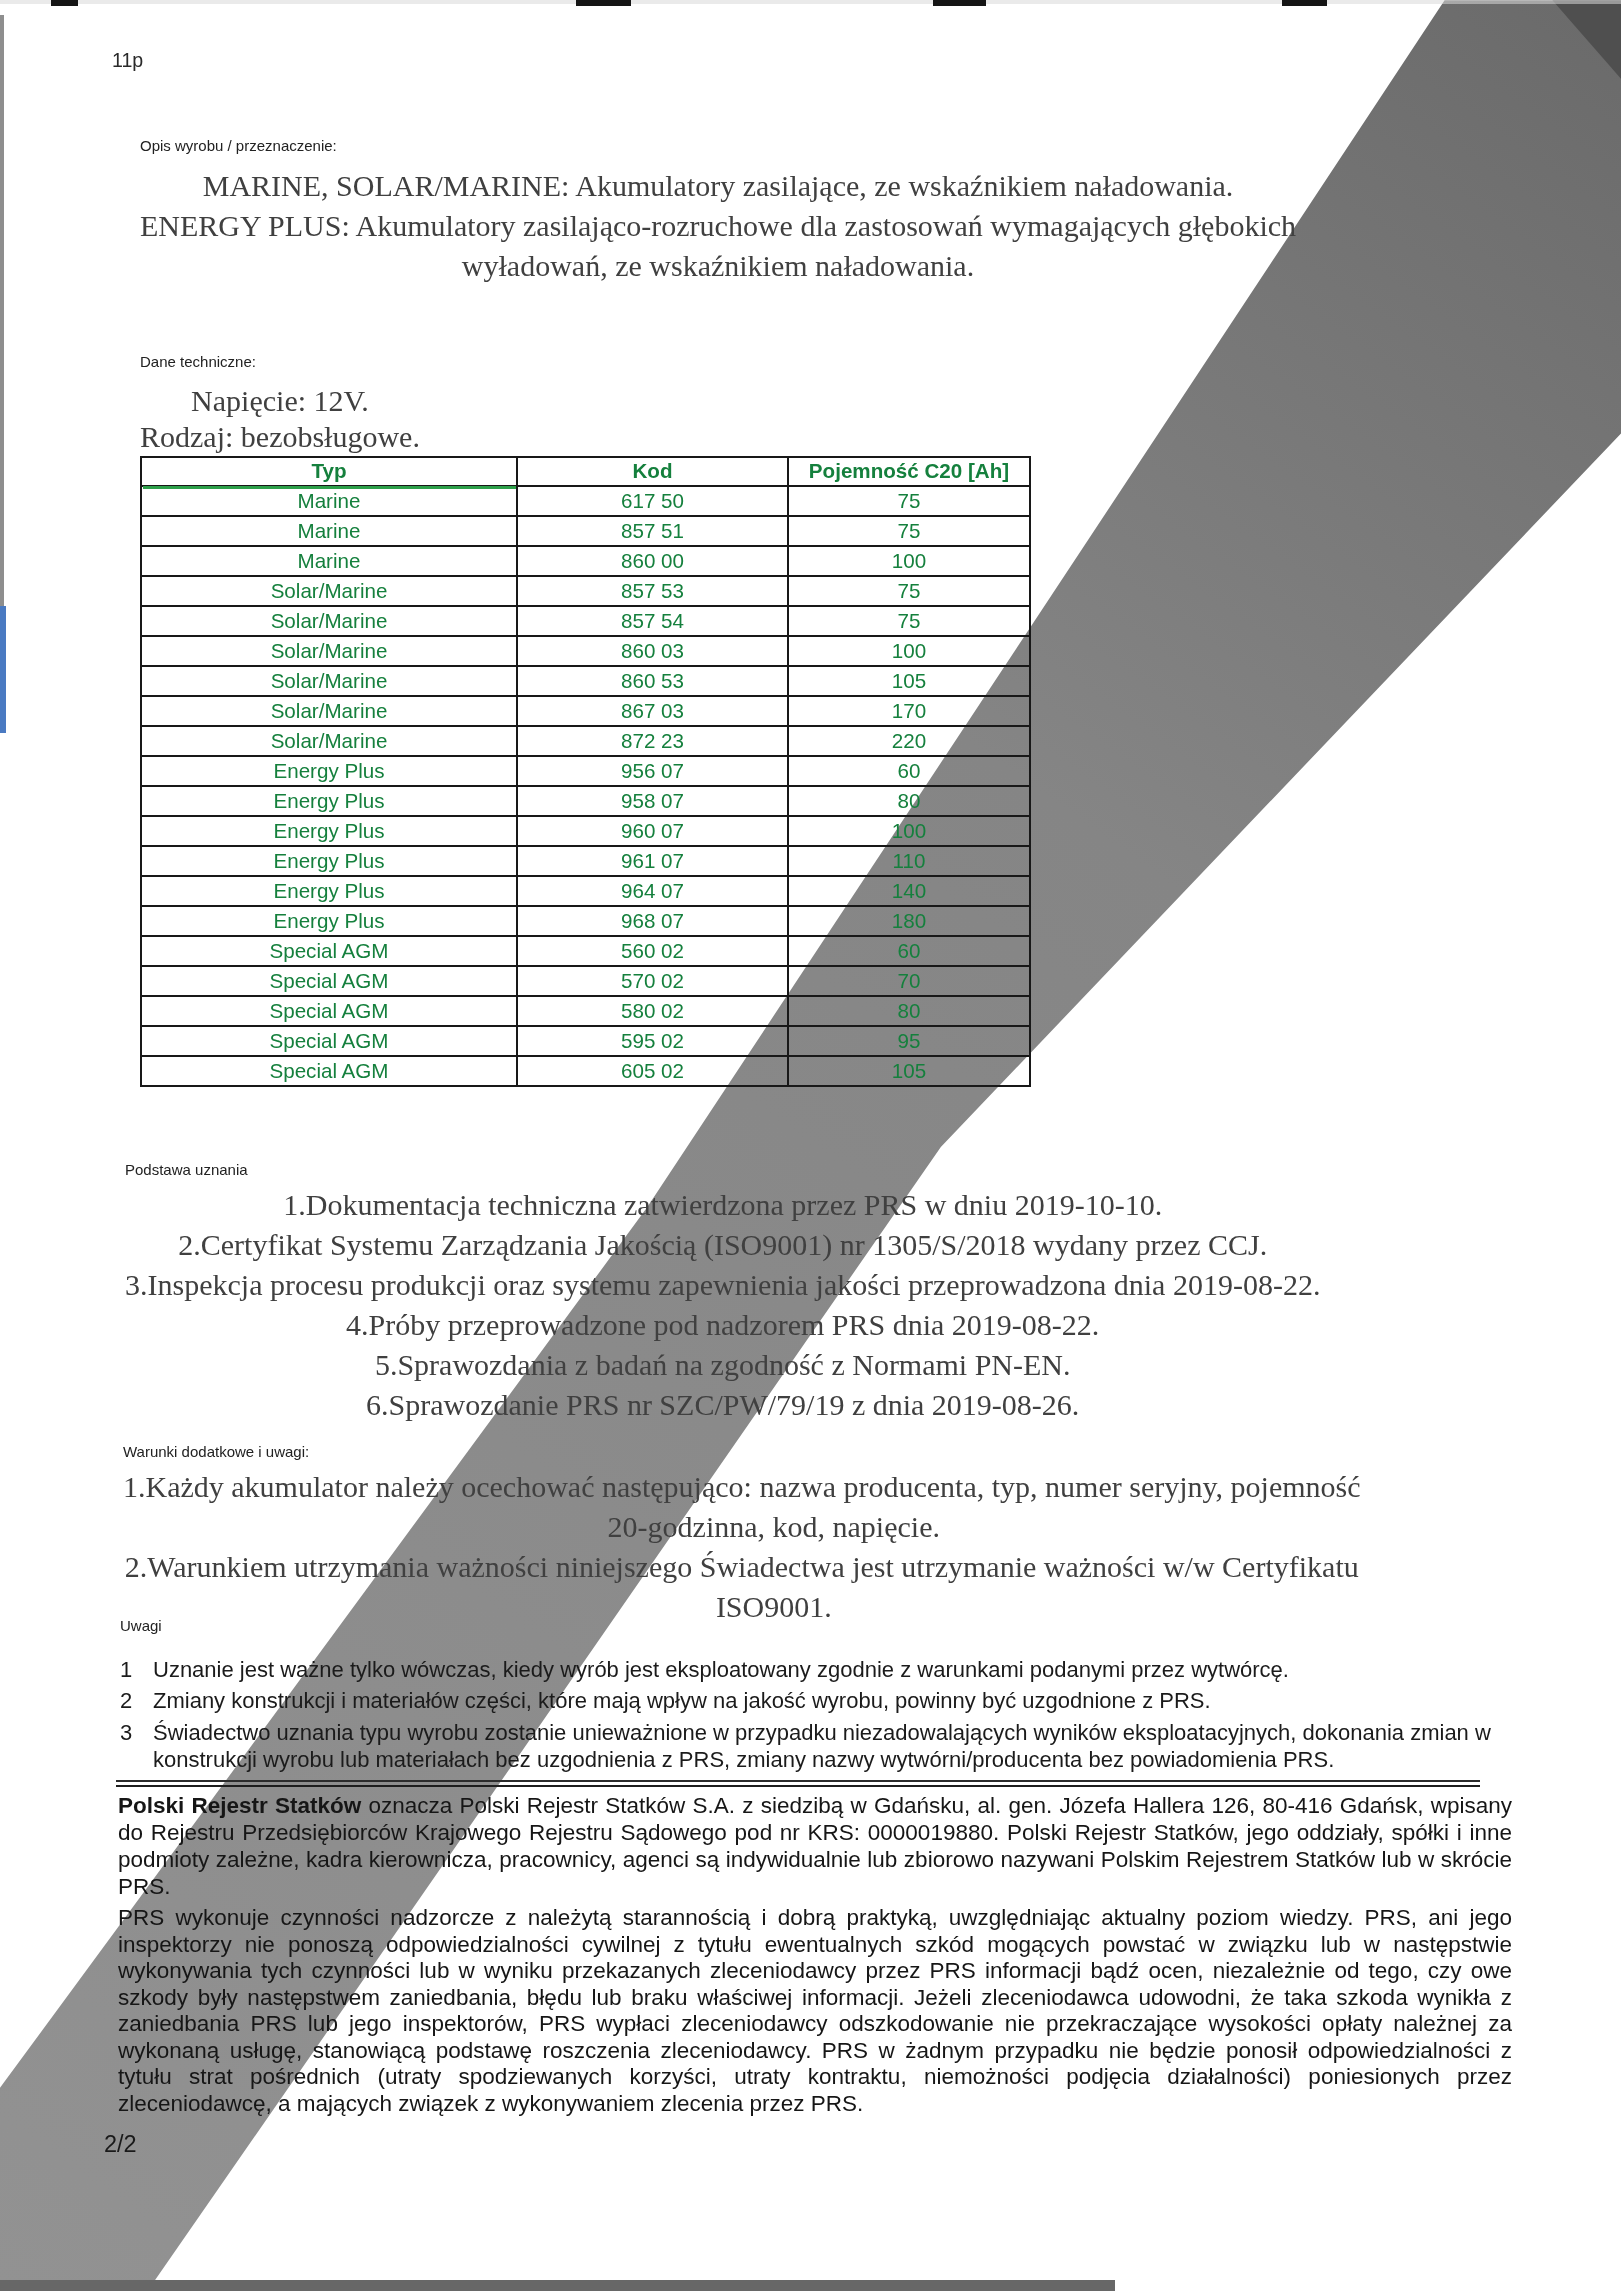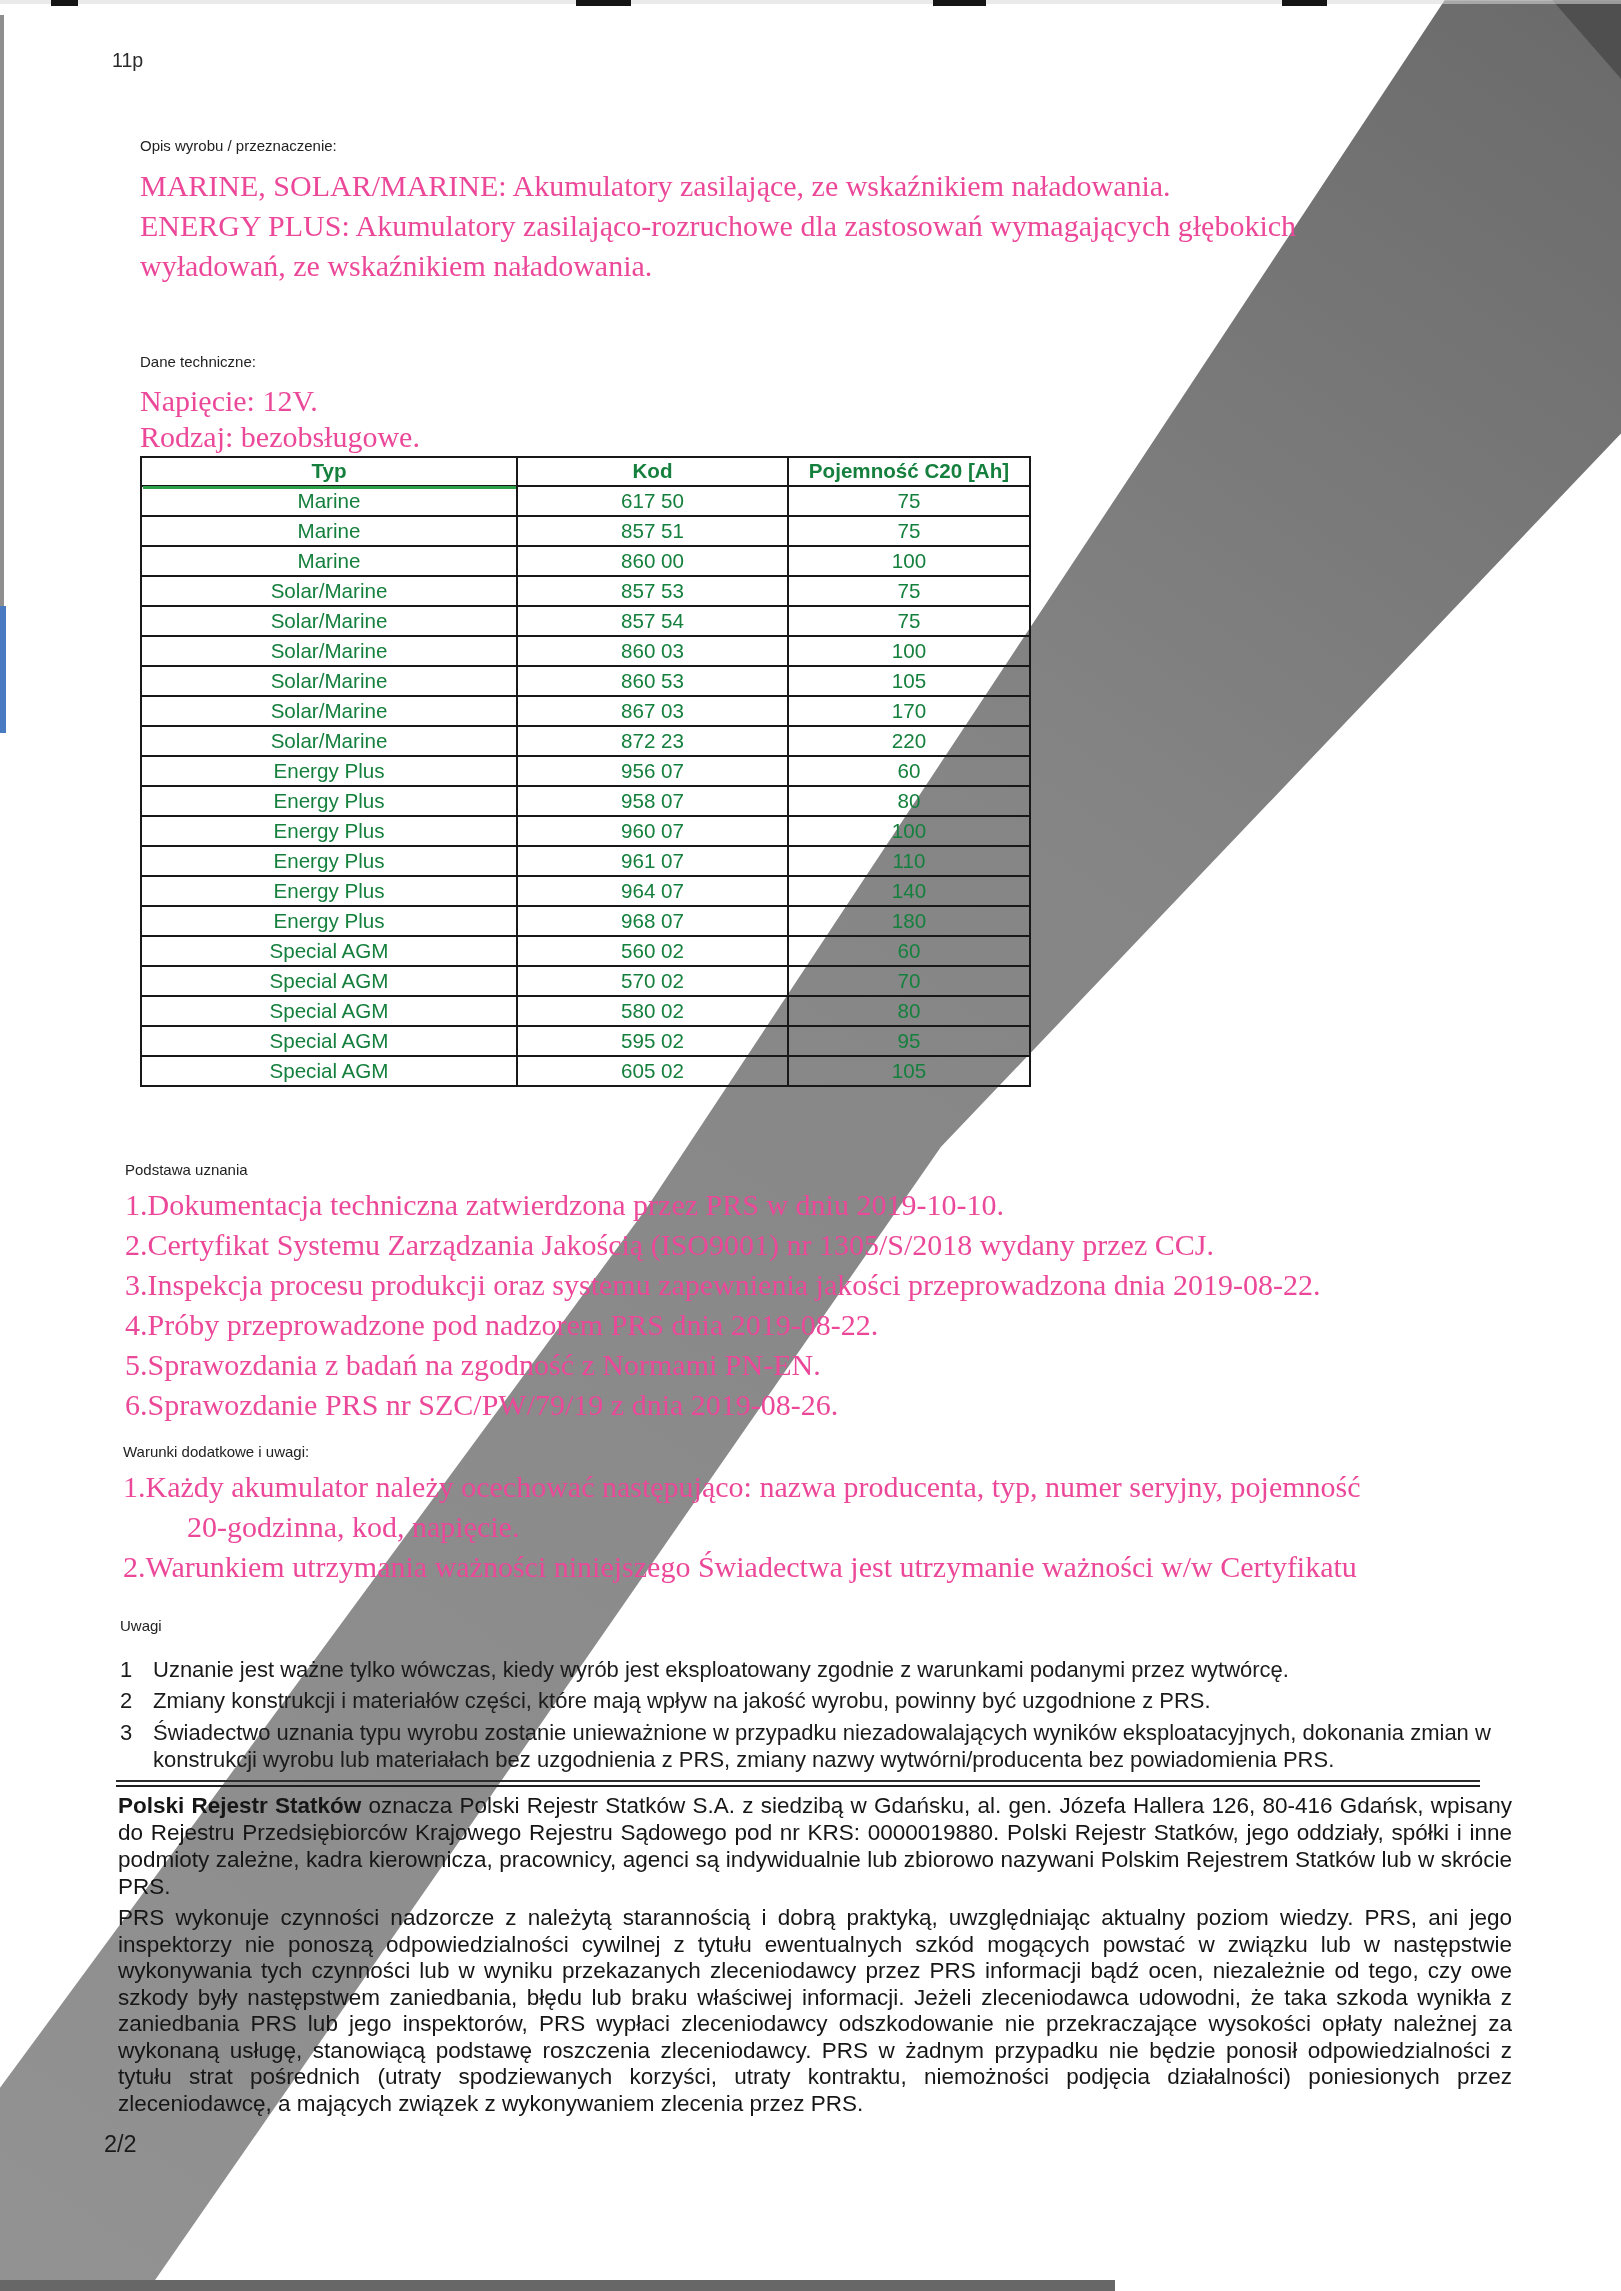--- a/index.html
+++ b/index.html
@@ -11,21 +11,21 @@
     overflow:hidden;
     font-family:"Liberation Sans",sans-serif;
     color:#1f1f1f;
   }
   .content{position:absolute;inset:0;z-index:2;}
   .band-svg{position:absolute;inset:0;z-index:1;}
   .artifacts{position:absolute;inset:0;z-index:3;pointer-events:none;}
 
   .corner-mark{position:absolute;left:112px;top:49px;font-size:19.6px;color:#2a2a2a;}
   .sans-label{font-family:"Liberation Sans",sans-serif;font-size:15px;color:#222;}
-  .serif{font-family:"Liberation Serif",serif;font-size:30px;color:#ec4899;}
+  .serif{font-family:"Liberation Serif",serif;font-size:30px;color:#404040;text-align:center;}
   .line{height:40px;white-space:nowrap;}
   .tech-line{height:36px;white-space:nowrap;}
   .indent{padding-left:64px;}
 
   
   .table-wrap{position:absolute;left:140px;top:456px;width:889px;}
   table.spec{
     border-collapse:collapse;table-layout:fixed;width:889px;
     font-family:"Liberation Sans",sans-serif;font-size:20.6px;color:#15803d;
     border:2.9px solid #121212;
@@ -220,20 +220,21 @@
         <div class="line ">4.Próby przeprowadzone pod nadzorem PRS dnia 2019-08-22.</div>
         <div class="line ">5.Sprawozdania z badań na zgodność z Normami PN-EN.</div>
         <div class="line ">6.Sprawozdanie PRS nr SZC/PW/79/19 z dnia 2019-08-26.</div>
       </div>
 
     <div class="sans-label" style="position:absolute;left:123px;top:1443px;">Warunki dodatkowe i uwagi:</div>
     <div class="serif warunki-block" style="top:1470px;">
         <div class="line ">1.Każdy akumulator należy ocechować następująco: nazwa producenta, typ, numer seryjny, pojemność</div>
         <div class="line indent">20-godzinna, kod, napięcie.</div>
         <div class="line ">2.Warunkiem utrzymania ważności niniejszego Świadectwa jest utrzymanie ważności w/w Certyfikatu</div>
+        <div class="line indent">ISO9001.</div>
       </div>
 
     <div class="sans-label" style="position:absolute;left:120px;top:1617px;">Uwagi</div>
     <div class="remarks-block" style="top:1656px;" id="remarks-list">
         <div class="remark-item"><span class="num">1</span><span>Uznanie jest ważne tylko wówczas, kiedy wyrób jest eksploatowany zgodnie z warunkami podanymi przez wytwórcę.</span></div>
         <div class="remark-item"><span class="num">2</span><span>Zmiany konstrukcji i materiałów części, które mają wpływ na jakość wyrobu, powinny być uzgodnione z PRS.</span></div>
         <div class="remark-item"><span class="num">3</span><span>Świadectwo uznania typu wyrobu zostanie unieważnione w przypadku niezadowalających wyników eksploatacyjnych, dokonania zmian w konstrukcji wyrobu lub materiałach bez uzgodnienia z PRS, zmiany nazwy wytwórni/producenta bez powiadomienia PRS.</span></div>
       </div>
 
     <div class="rule"></div>

